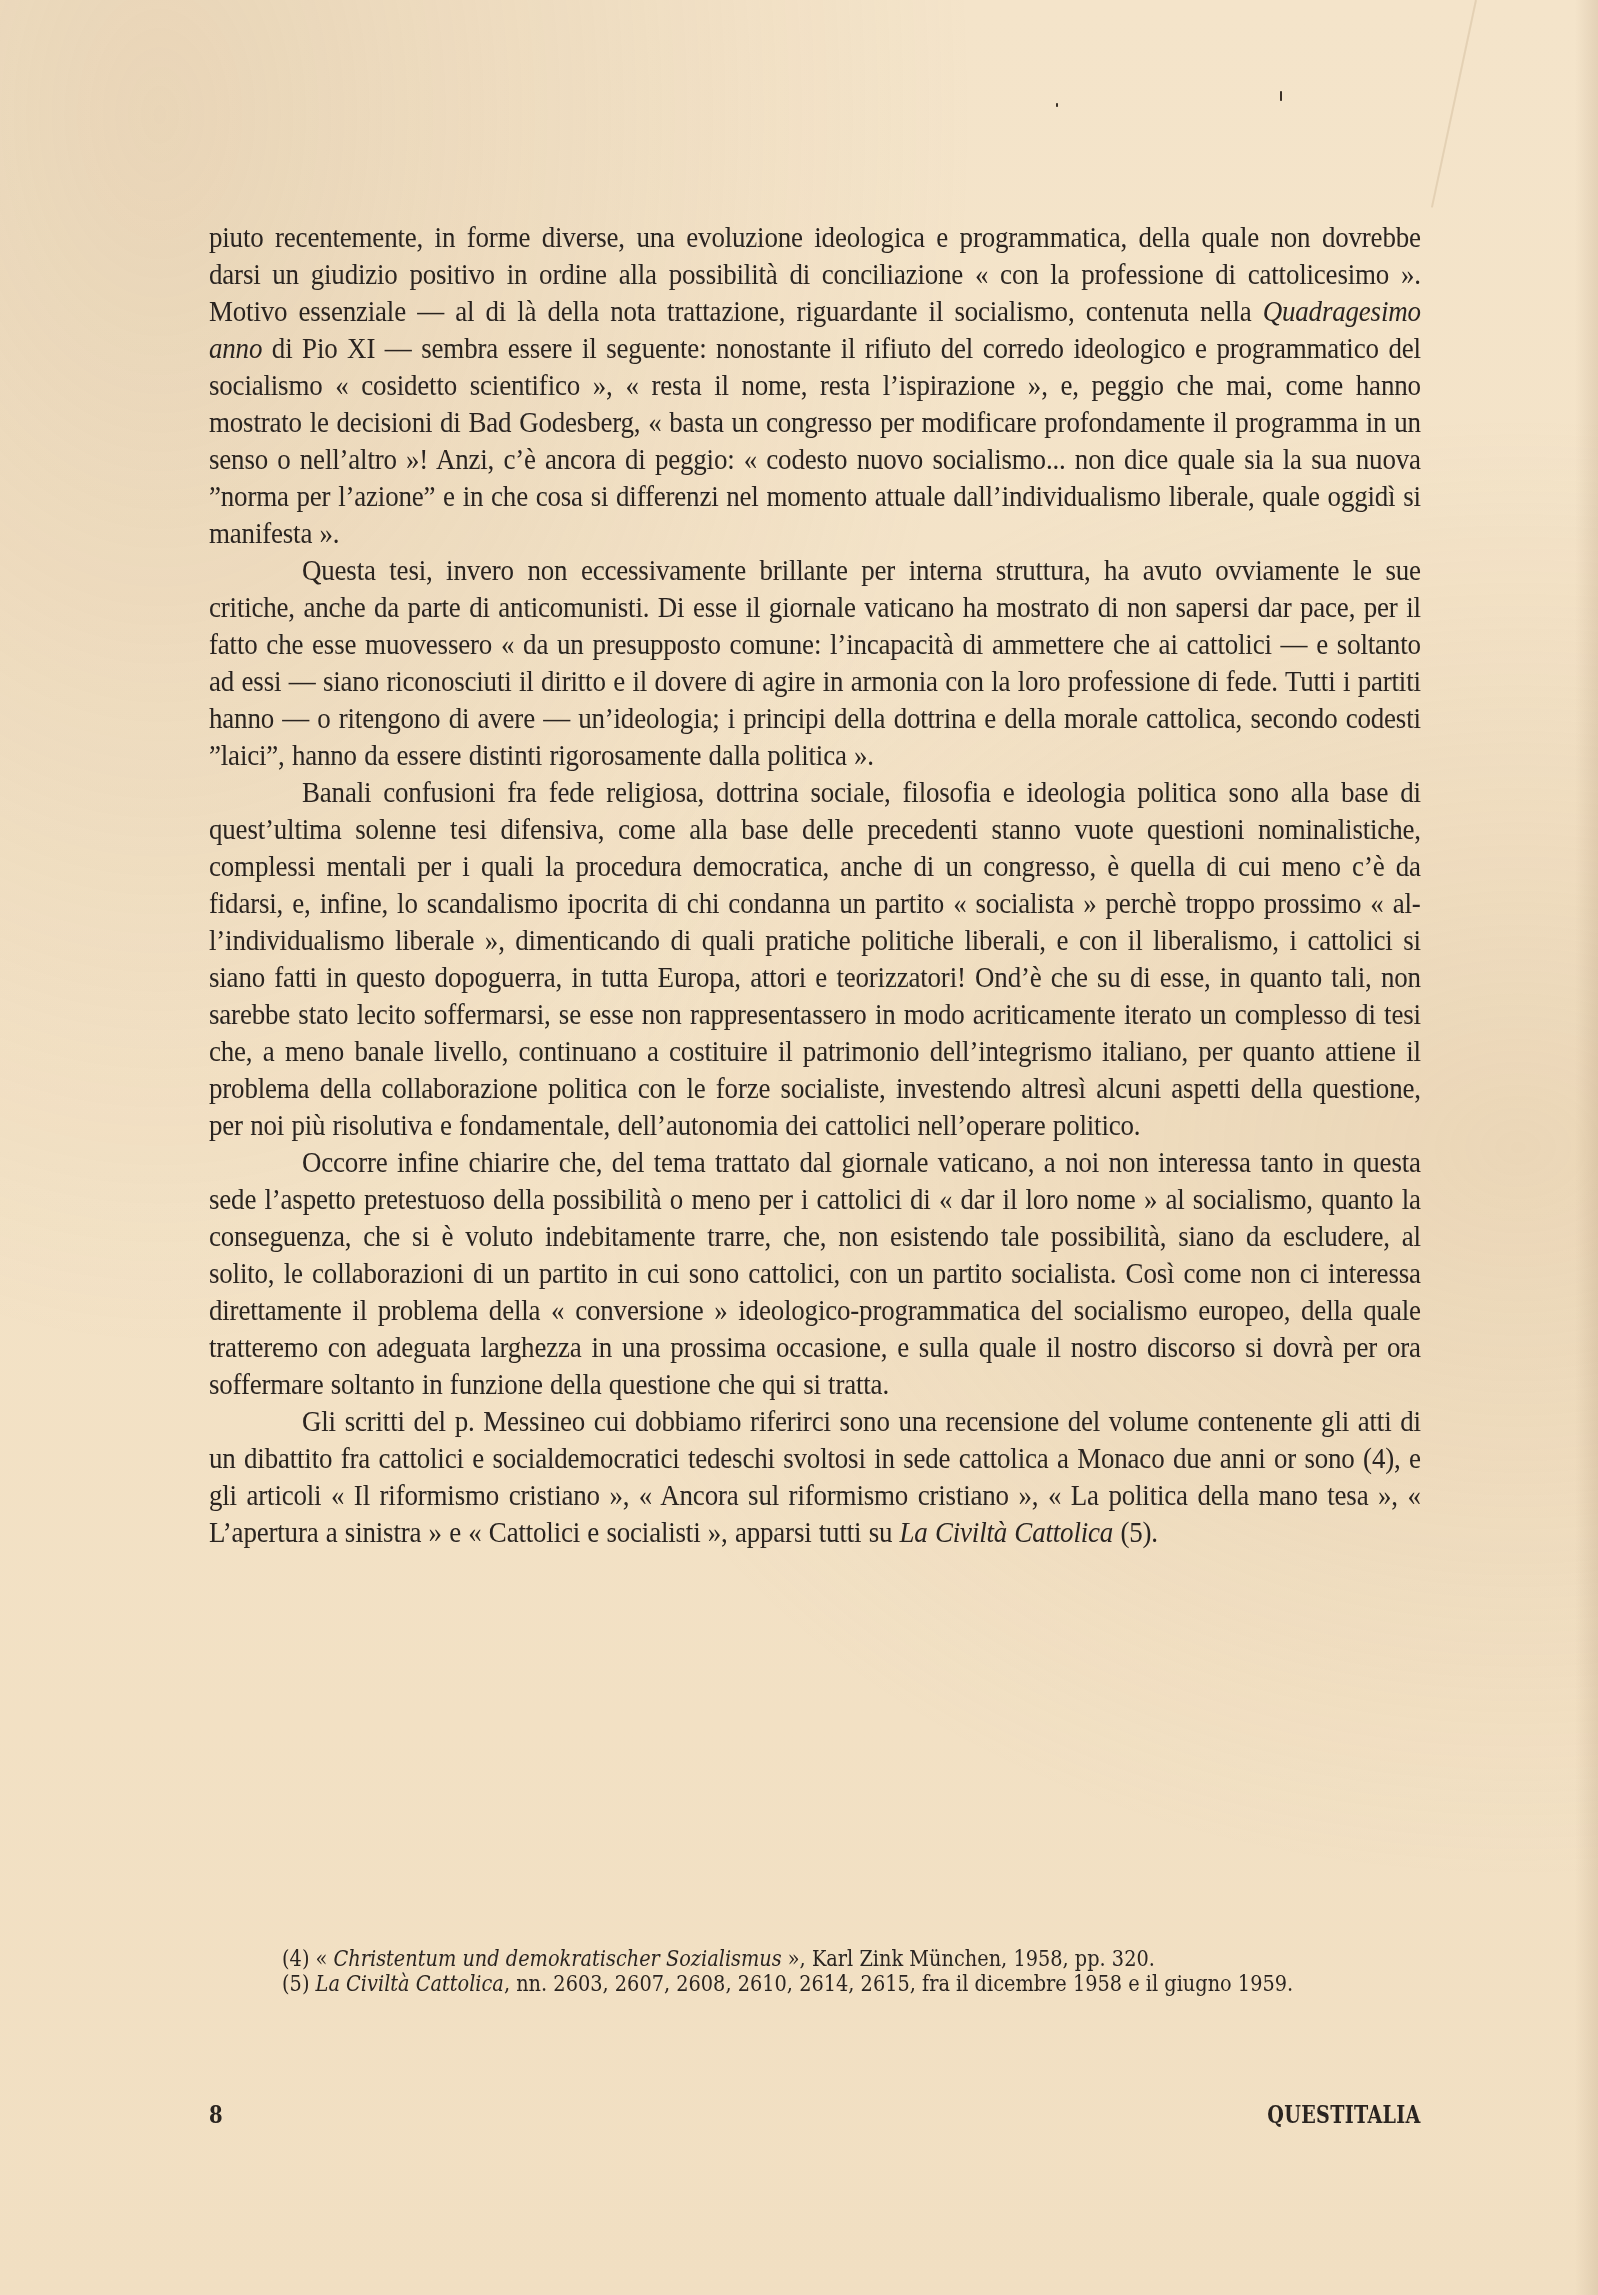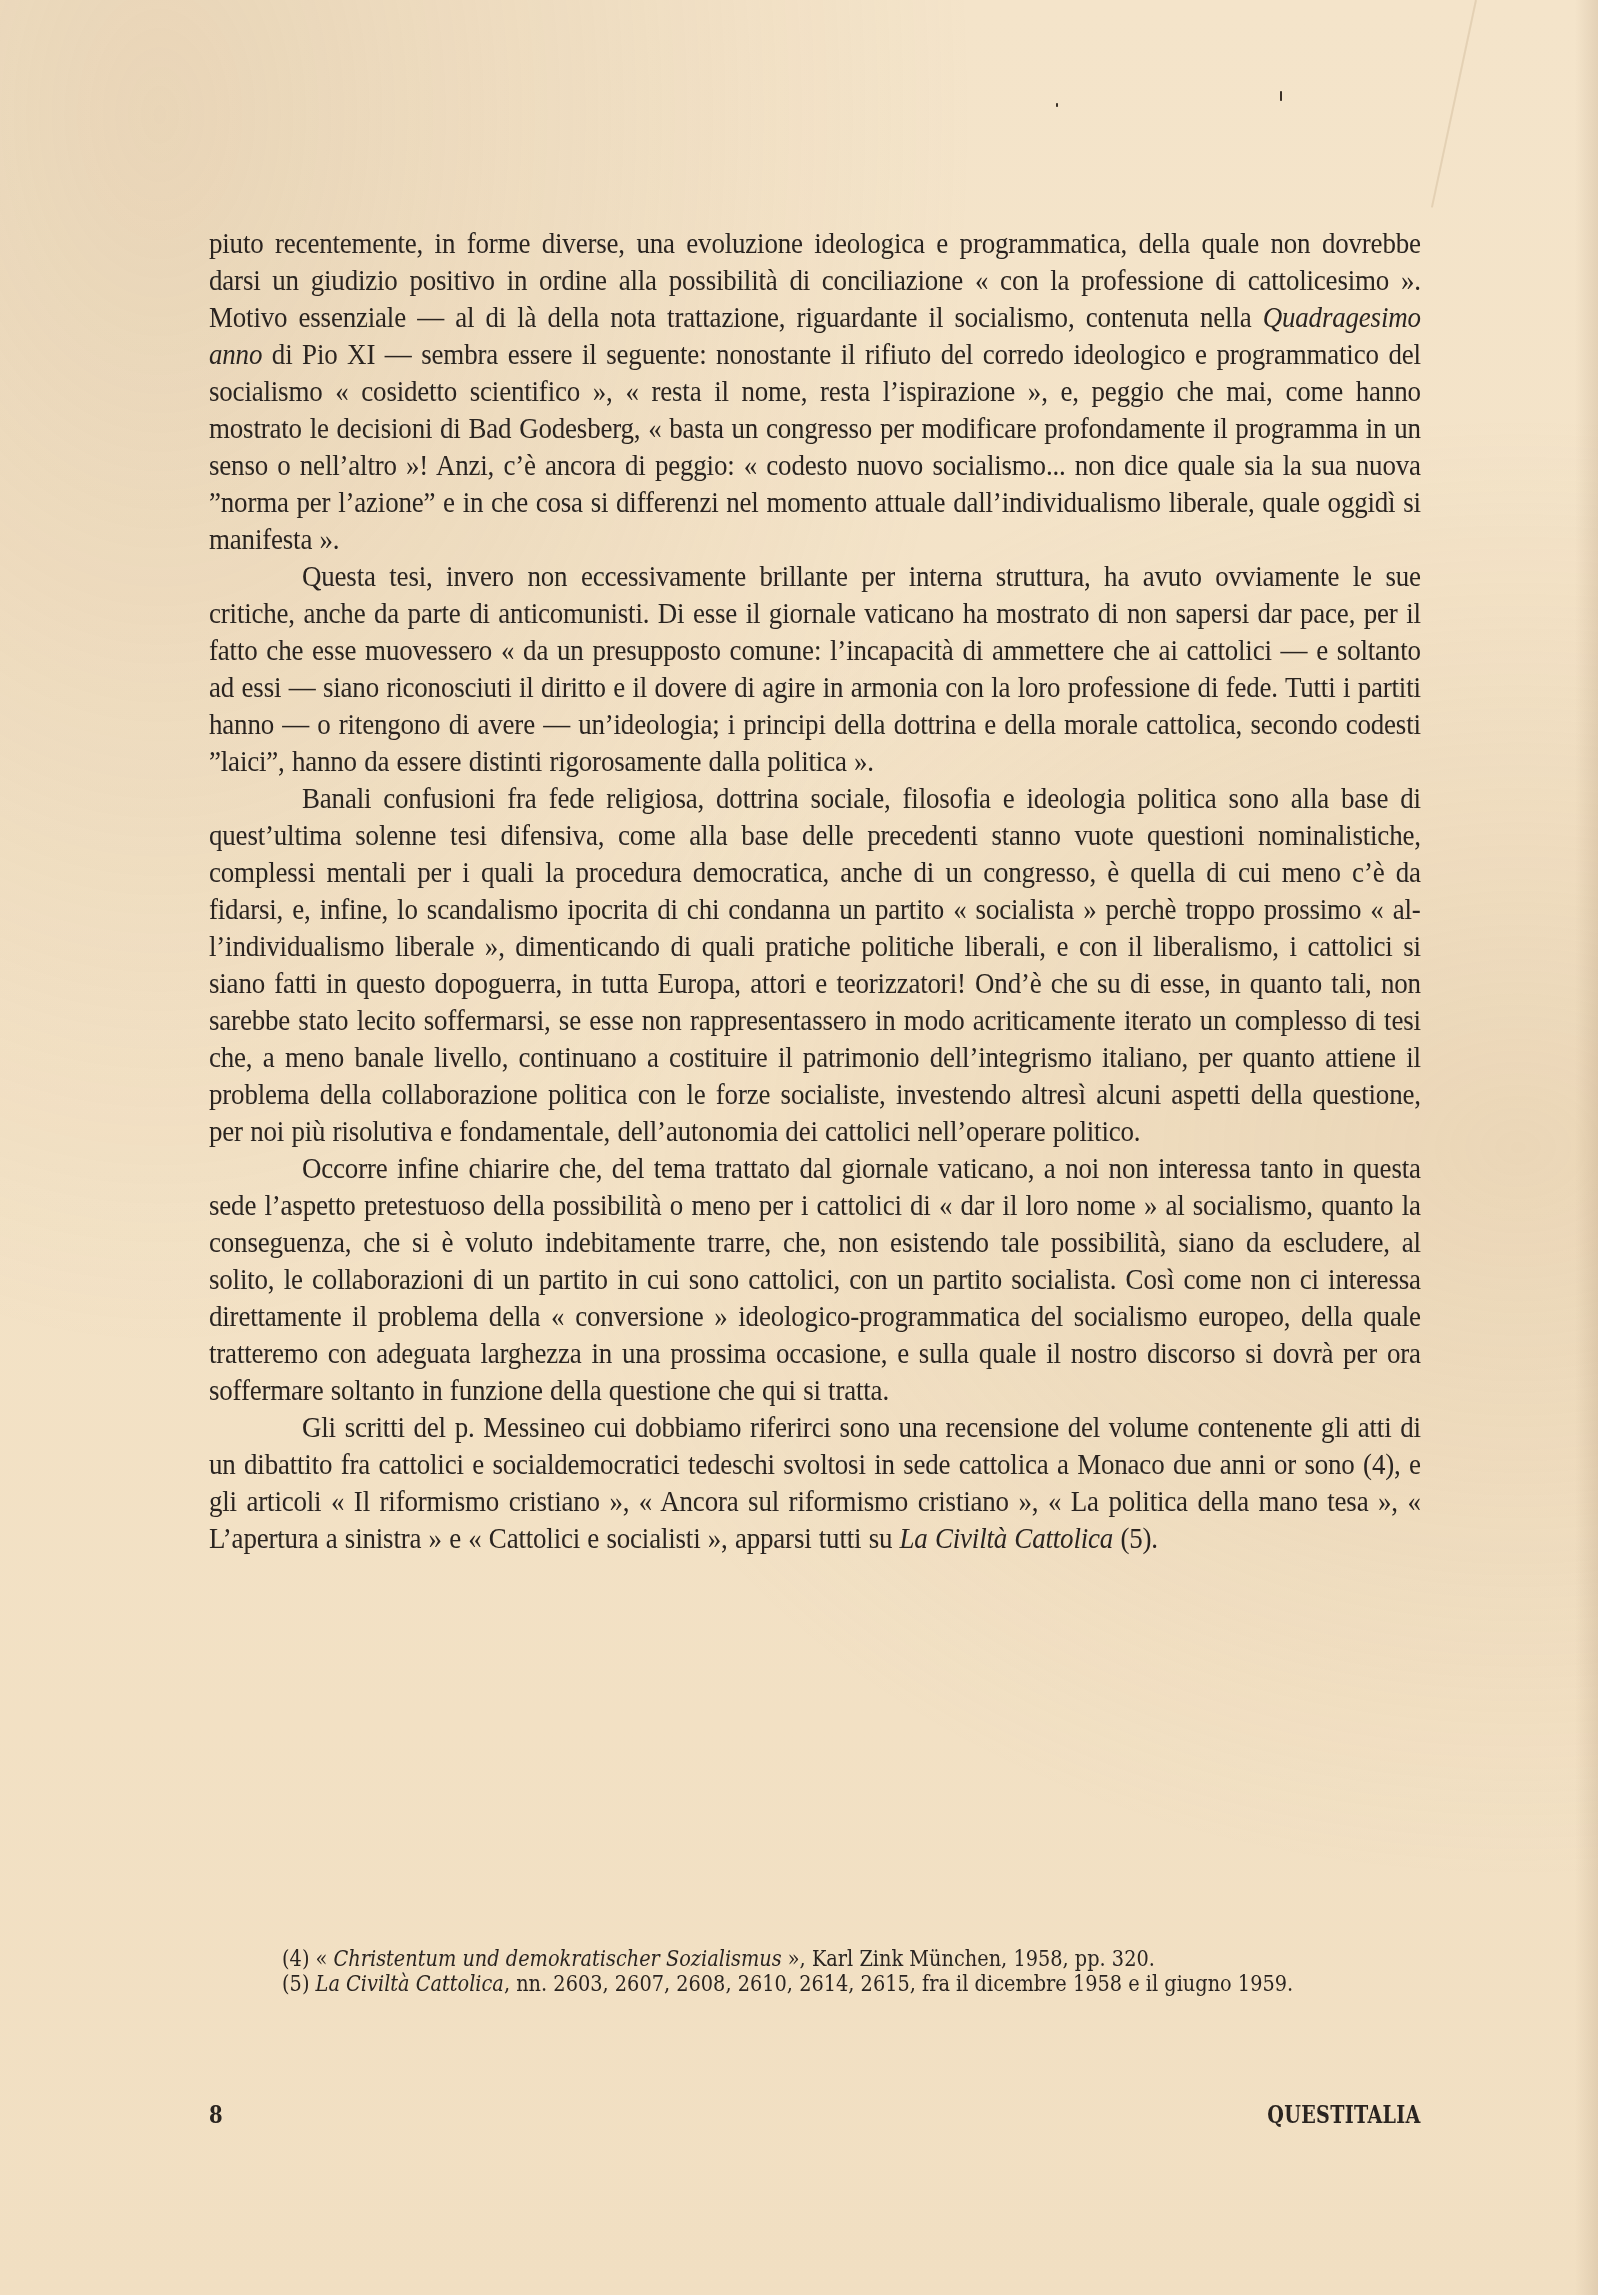--- a/index.html
+++ b/index.html
@@ -33,21 +33,21 @@
       top: 0;
       width: 1.6px;
       height: 212px;
       background: rgba(180,150,115,0.25);
       transform: rotate(12deg);
       transform-origin: top;
     }
     .text-block {
       position: absolute;
       left: 209px;
-      top: 225px;
+      top: 219px;
       width: 1212px;
     }
     .body-text {
       font-size: 29px;
       line-height: 37px;
       text-align: justify;
       letter-spacing: -0.2px;
       word-spacing: 0.8px;
       transform: scaleX(0.93);
       transform-origin: left top;

